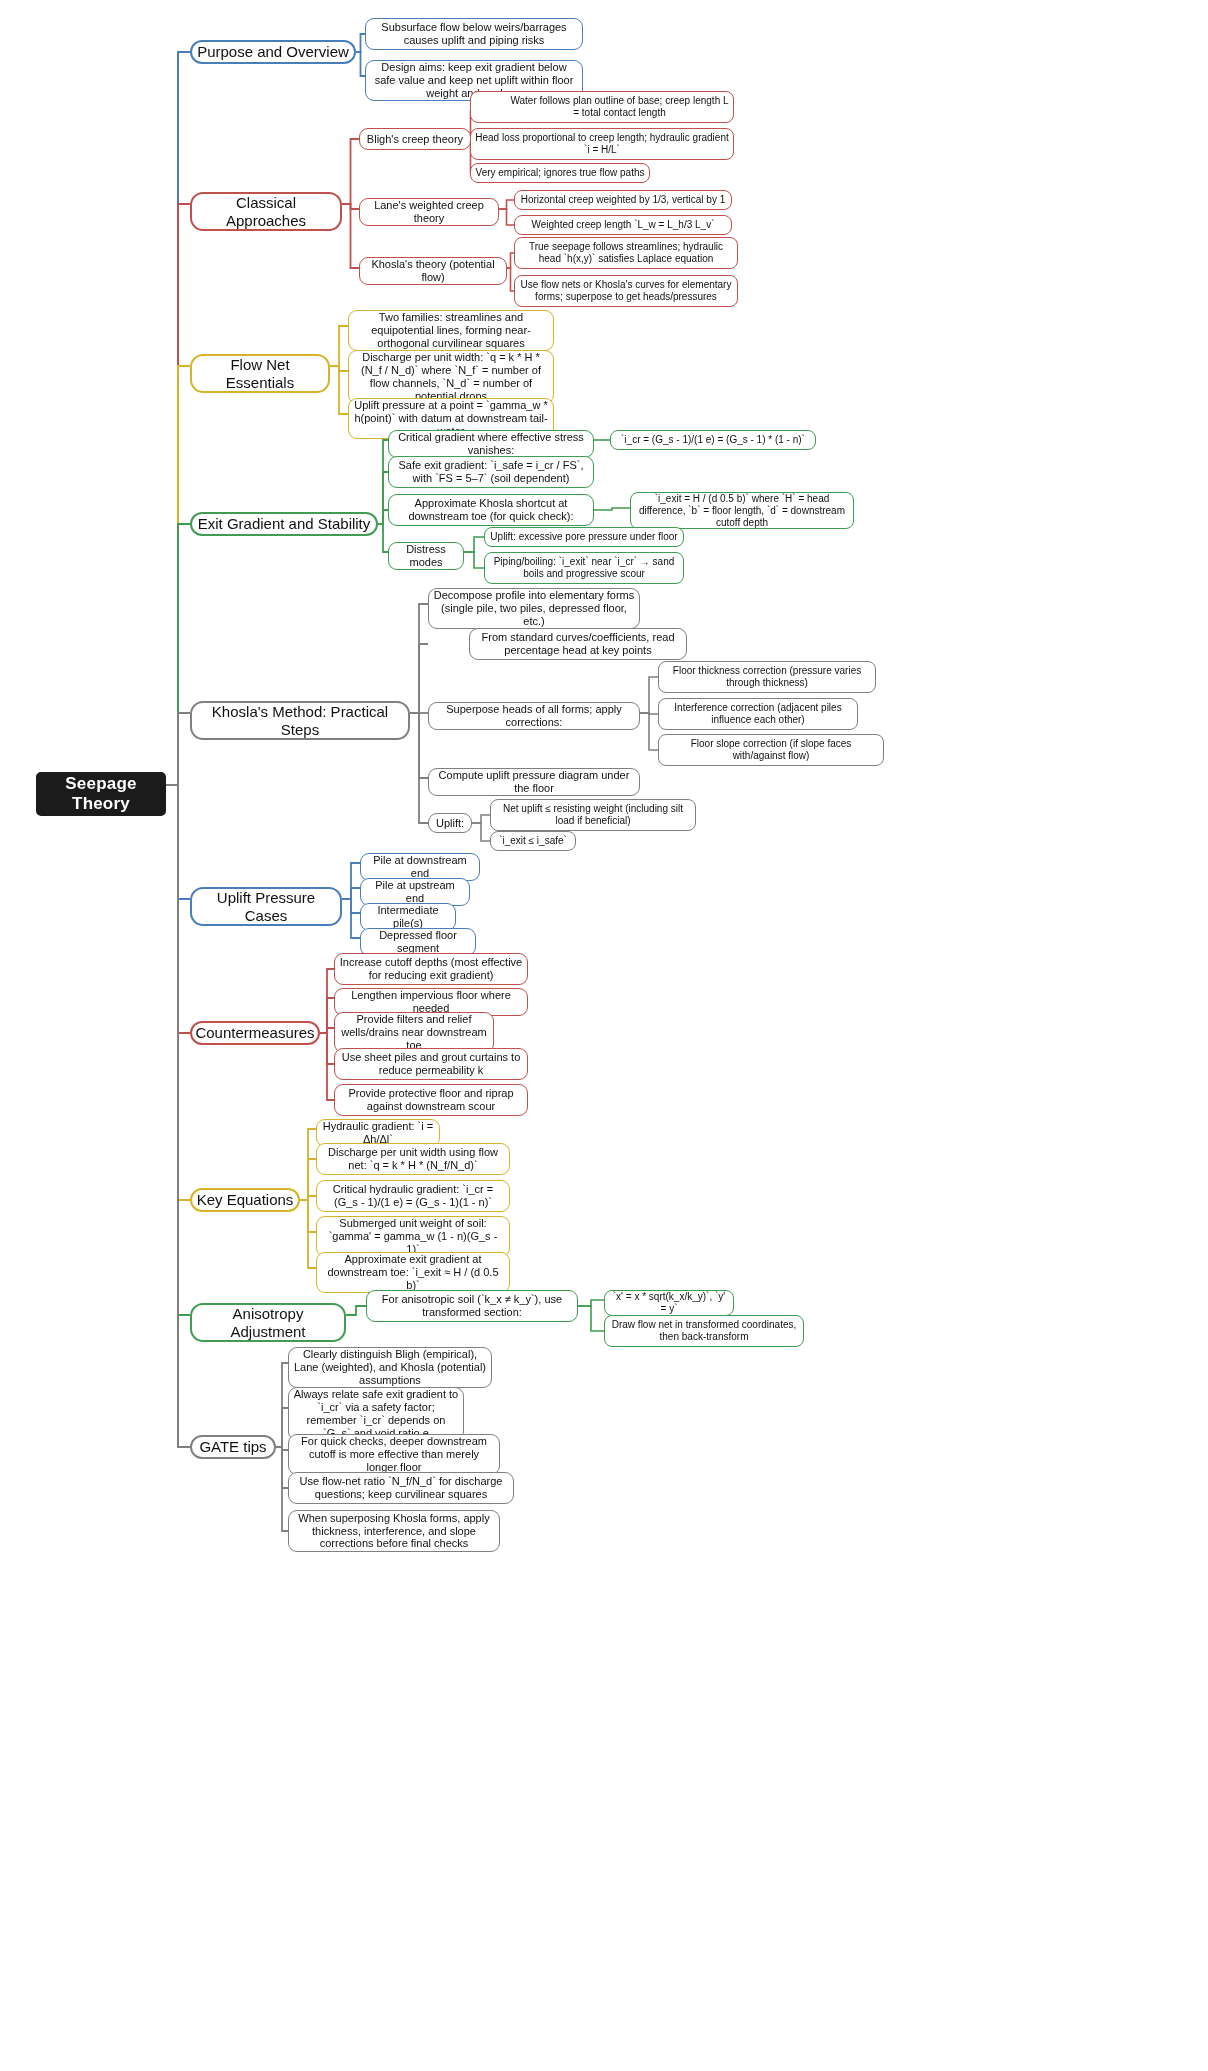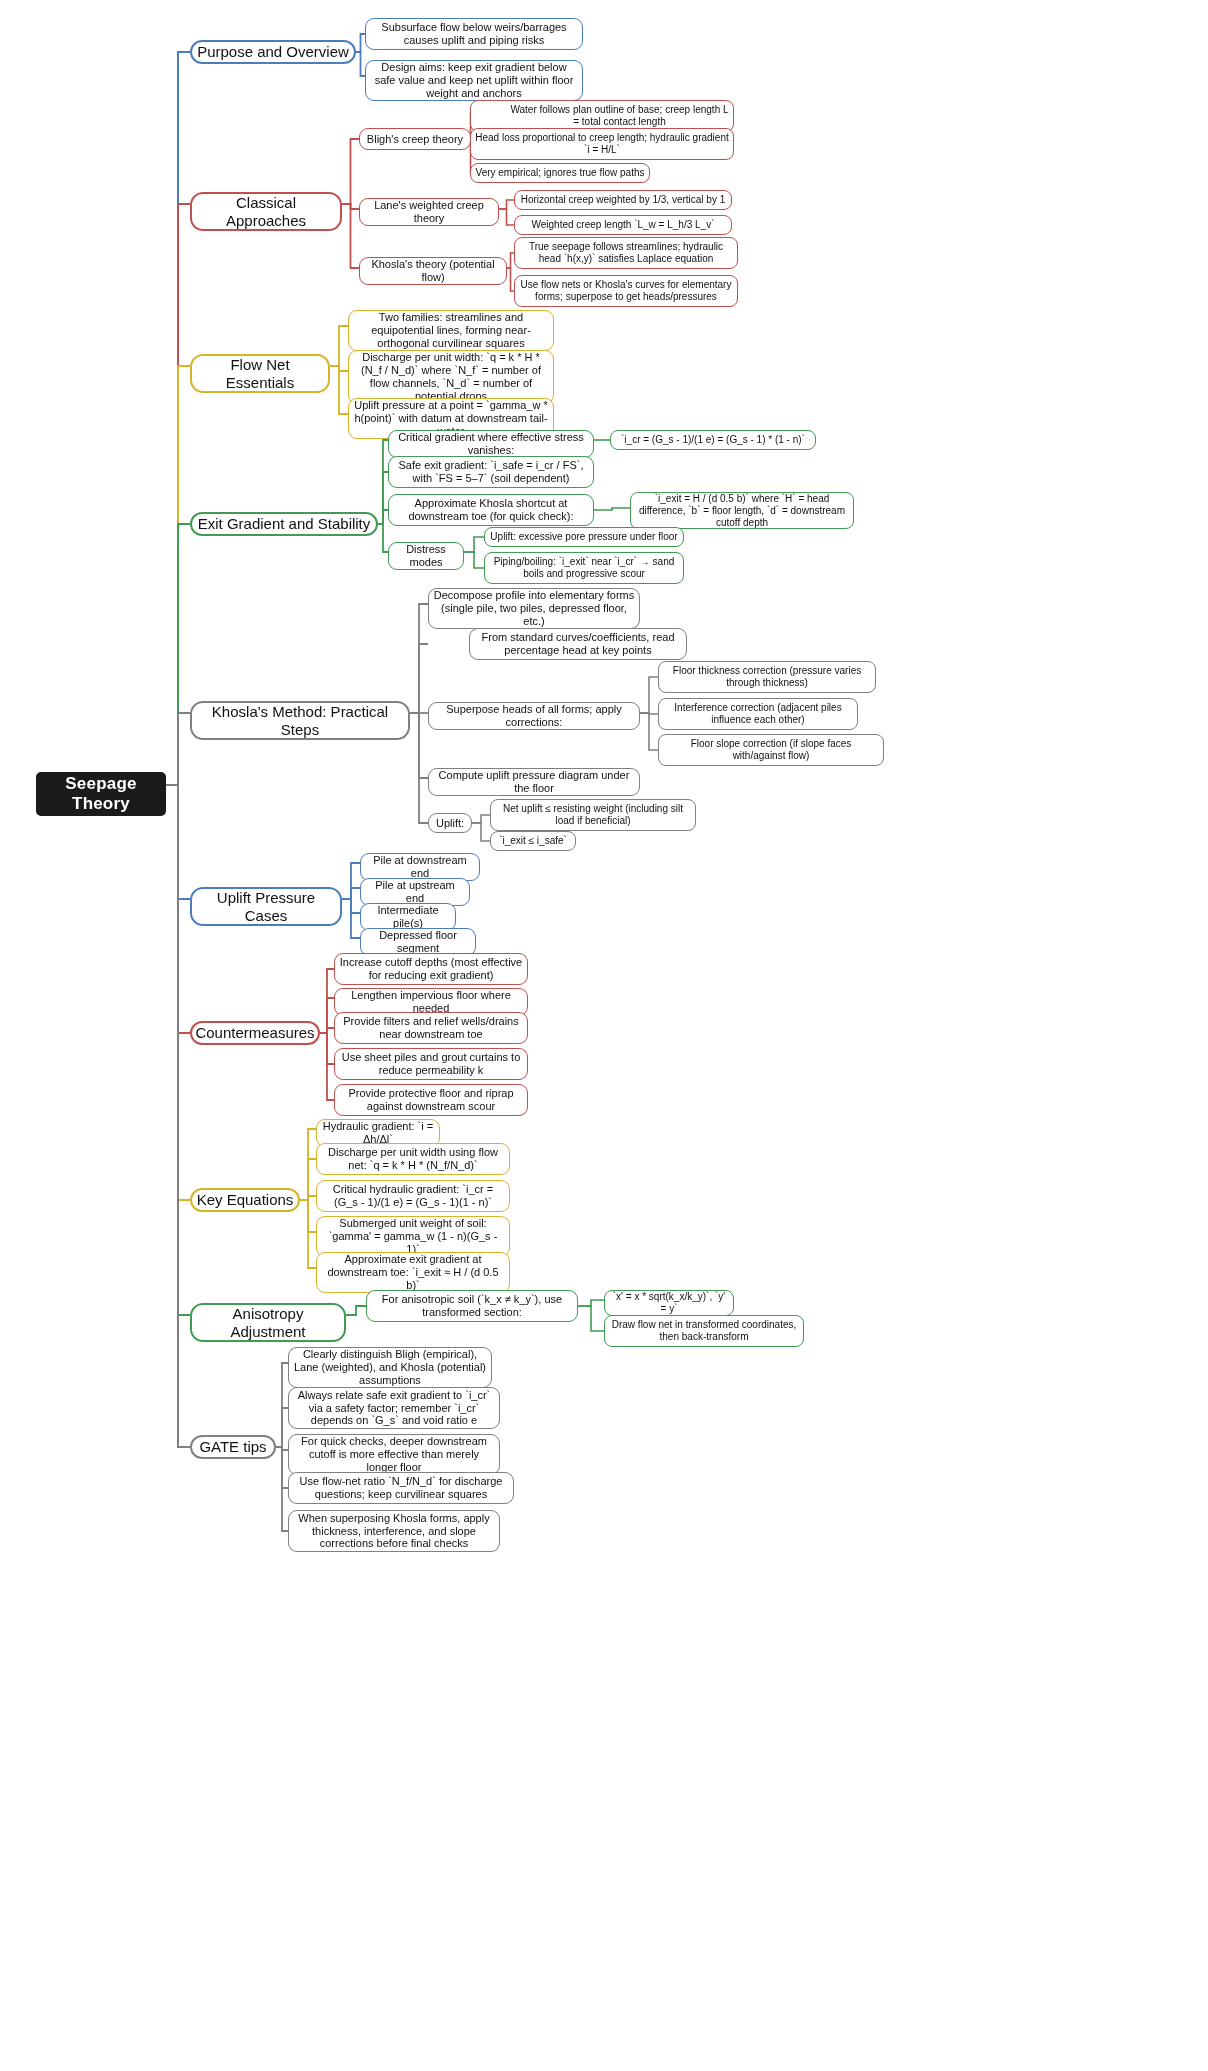--- a/index.html
+++ b/index.html
@@ -182,21 +182,21 @@
       </div>
       <div class="node lvl2" style="left: 360px; top: 928px; width: 116px; min-height: 20px; border-color: rgb(74, 126, 187); color: rgb(17, 17, 17);">
         <span>Depressed floor segment</span>
       </div>
       <div class="node lvl2" style="left: 334px; top: 953px; width: 194px; min-height: 32px; border-color: rgb(192, 80, 77); color: rgb(17, 17, 17);">
         <span>Increase cutoff depths (most effective for reducing exit gradient)</span>
       </div>
       <div class="node lvl2" style="left: 334px; top: 988px; width: 194px; min-height: 20px; border-color: rgb(192, 80, 77); color: rgb(17, 17, 17);">
         <span>Lengthen impervious floor where needed</span>
       </div>
-      <div class="node lvl2" style="left: 334px; top: 1012px; width: 194px; min-height: 32px; border-color: rgb(192, 80, 77); color: rgb(17, 17, 17);">
+      <div class="node lvl2" style="left: 334px; top: 1012px; width: 160px; min-height: 32px; border-color: rgb(192, 80, 77); color: rgb(17, 17, 17);">
         <span>Provide filters and relief wells/drains near downstream toe</span>
       </div>
       <div class="node lvl2" style="left: 334px; top: 1048px; width: 194px; min-height: 32px; border-color: rgb(192, 80, 77); color: rgb(17, 17, 17);">
         <span>Use sheet piles and grout curtains to reduce permeability k</span>
       </div>
       <div class="node lvl2" style="left: 334px; top: 1084px; width: 194px; min-height: 32px; border-color: rgb(192, 80, 77); color: rgb(17, 17, 17);">
         <span>Provide protective floor and riprap against downstream scour</span>
       </div>
       <div class="node lvl2" style="left: 316px; top: 1119px; width: 124px; min-height: 20px; border-color: rgb(214, 180, 40); color: rgb(17, 17, 17);">
         <span>Hydraulic gradient: `i = Δh/Δl`</span>
@@ -212,33 +212,33 @@
       </div>
       <div class="node lvl2" style="left: 316px; top: 1252px; width: 194px; min-height: 32px; border-color: rgb(214, 180, 40); color: rgb(17, 17, 17);">
         <span>Approximate exit gradient at downstream toe: `i_exit ≈ H / (d 0.5 b)`</span>
       </div>
       <div class="node lvl2" style="left: 366px; top: 1290px; width: 212px; min-height: 32px; border-color: rgb(63, 156, 82); color: rgb(17, 17, 17);">
         <span>For anisotropic soil (`k_x ≠ k_y`), use transformed section:</span>
       </div>
       <div class="node lvl2" style="left: 288px; top: 1347px; width: 204px; min-height: 32px; border-color: rgb(128, 128, 128); color: rgb(17, 17, 17);">
         <span>Clearly distinguish Bligh (empirical), Lane (weighted), and Khosla (potential) assumptions</span>
       </div>
-      <div class="node lvl2" style="left: 288px; top: 1387px; width: 212px; min-height: 42px; border-color: rgb(128, 128, 128); color: rgb(17, 17, 17);">
+      <div class="node lvl2" style="left: 288px; top: 1387px; width: 176px; min-height: 42px; border-color: rgb(128, 128, 128); color: rgb(17, 17, 17);">
         <span>Always relate safe exit gradient to `i_cr` via a safety factor; remember `i_cr` depends on `G_s` and void ratio e</span>
       </div>
       <div class="node lvl2" style="left: 288px; top: 1434px; width: 212px; min-height: 32px; border-color: rgb(128, 128, 128); color: rgb(17, 17, 17);">
         <span>For quick checks, deeper downstream cutoff is more effective than merely longer floor</span>
       </div>
       <div class="node lvl2" style="left: 288px; top: 1472px; width: 226px; min-height: 32px; border-color: rgb(128, 128, 128); color: rgb(17, 17, 17);">
         <span>Use flow-net ratio `N_f/N_d` for discharge questions; keep curvilinear squares</span>
       </div>
       <div class="node lvl2" style="left: 288px; top: 1510px; width: 212px; min-height: 42px; border-color: rgb(128, 128, 128); color: rgb(17, 17, 17);">
         <span>When superposing Khosla forms, apply thickness, interference, and slope corrections before final checks</span>
       </div>
-      <div class="node lvl3" style="left: 470px; top: 100px; width: 264px; min-height: 32px; border-color: rgb(192, 80, 77); color: rgb(17, 17, 17); padding-left: 35px;">
+      <div class="node lvl3" style="left: 470px; top: 91px; width: 264px; min-height: 32px; border-color: rgb(192, 80, 77); color: rgb(17, 17, 17); padding-left: 35px;">
         <span>Water follows plan outline of base; creep length L = total contact length</span>
       </div>
       <div class="node lvl3" style="left: 470px; top: 128px; width: 264px; min-height: 32px; border-color: rgb(192, 80, 77); color: rgb(17, 17, 17);">
         <span>Head loss proportional to creep length; hydraulic gradient `i = H/L`</span>
       </div>
       <div class="node lvl3" style="left: 470px; top: 163px; width: 180px; min-height: 20px; border-color: rgb(192, 80, 77); color: rgb(17, 17, 17);">
         <span>Very empirical; ignores true flow paths</span>
       </div>
       <div class="node lvl3" style="left: 514px; top: 190px; width: 218px; min-height: 20px; border-color: rgb(192, 80, 77); color: rgb(17, 17, 17);">
         <span>Horizontal creep weighted by 1/3, vertical by 1</span>

